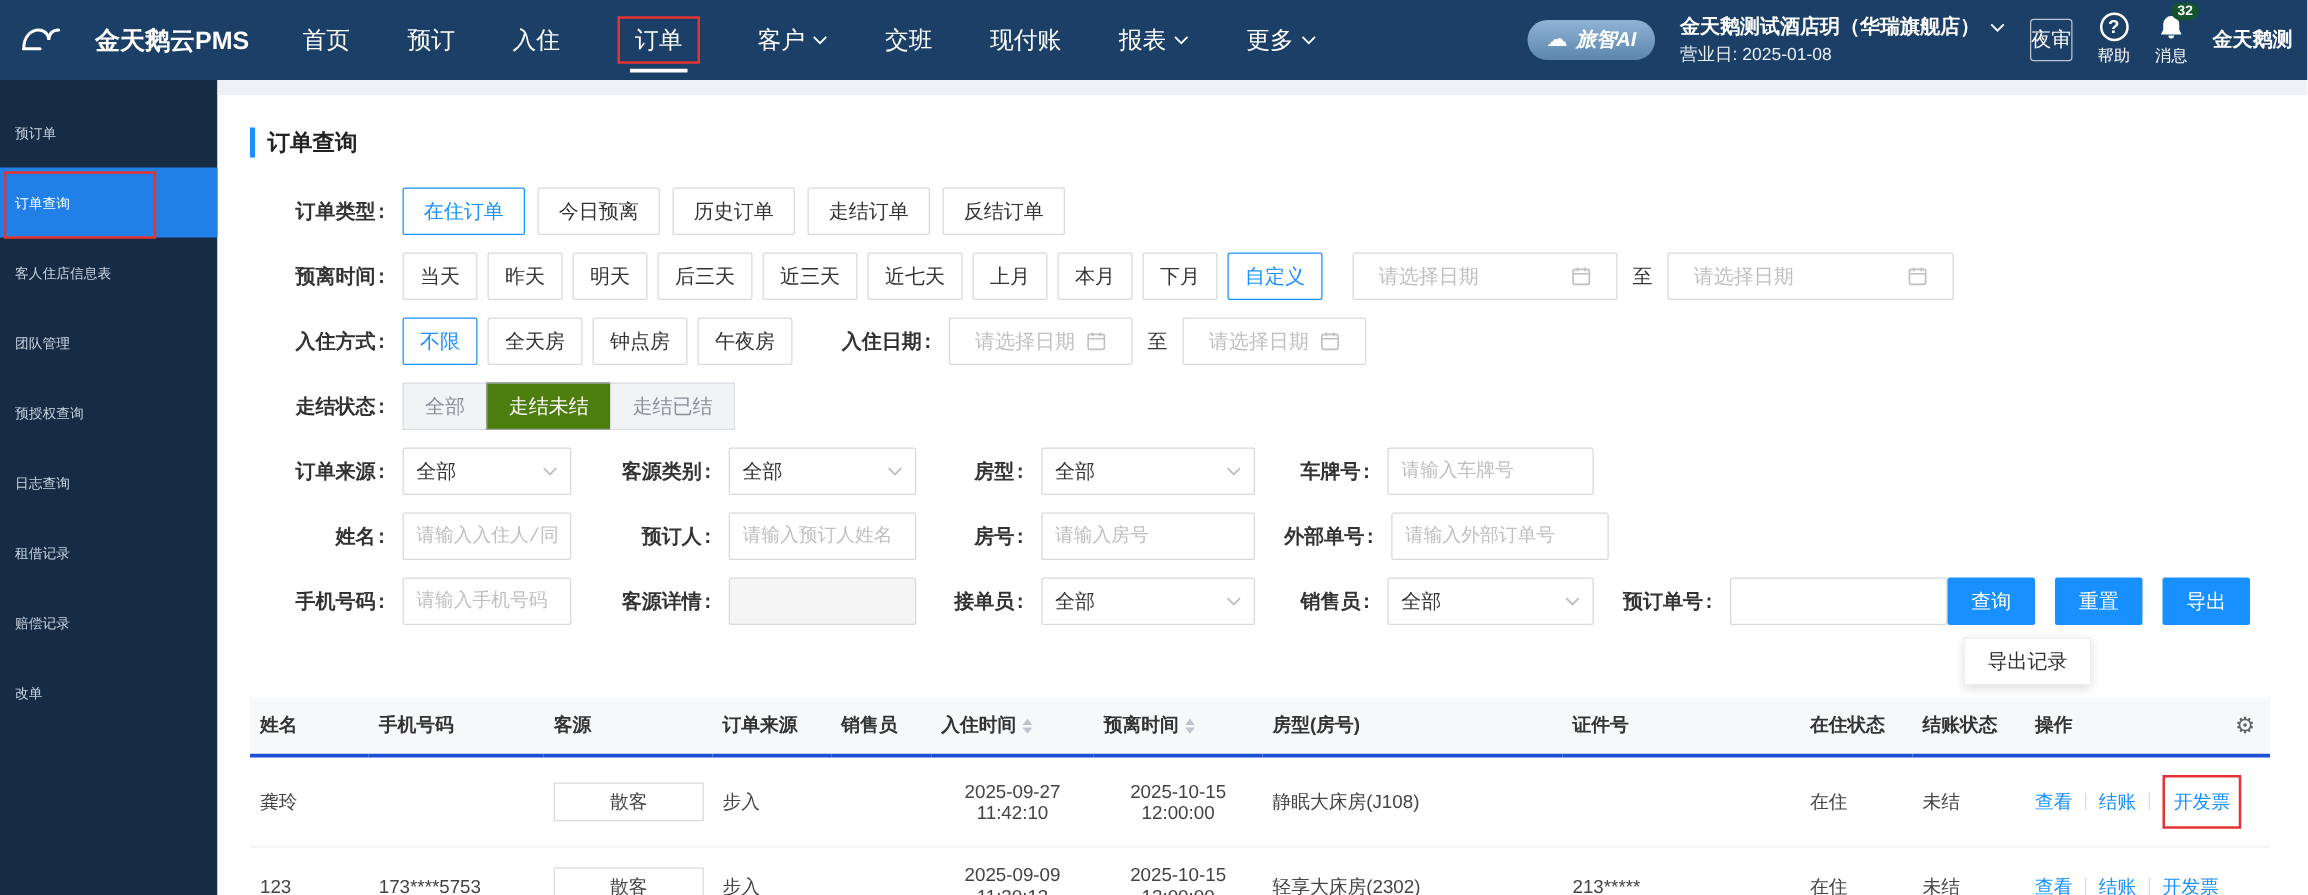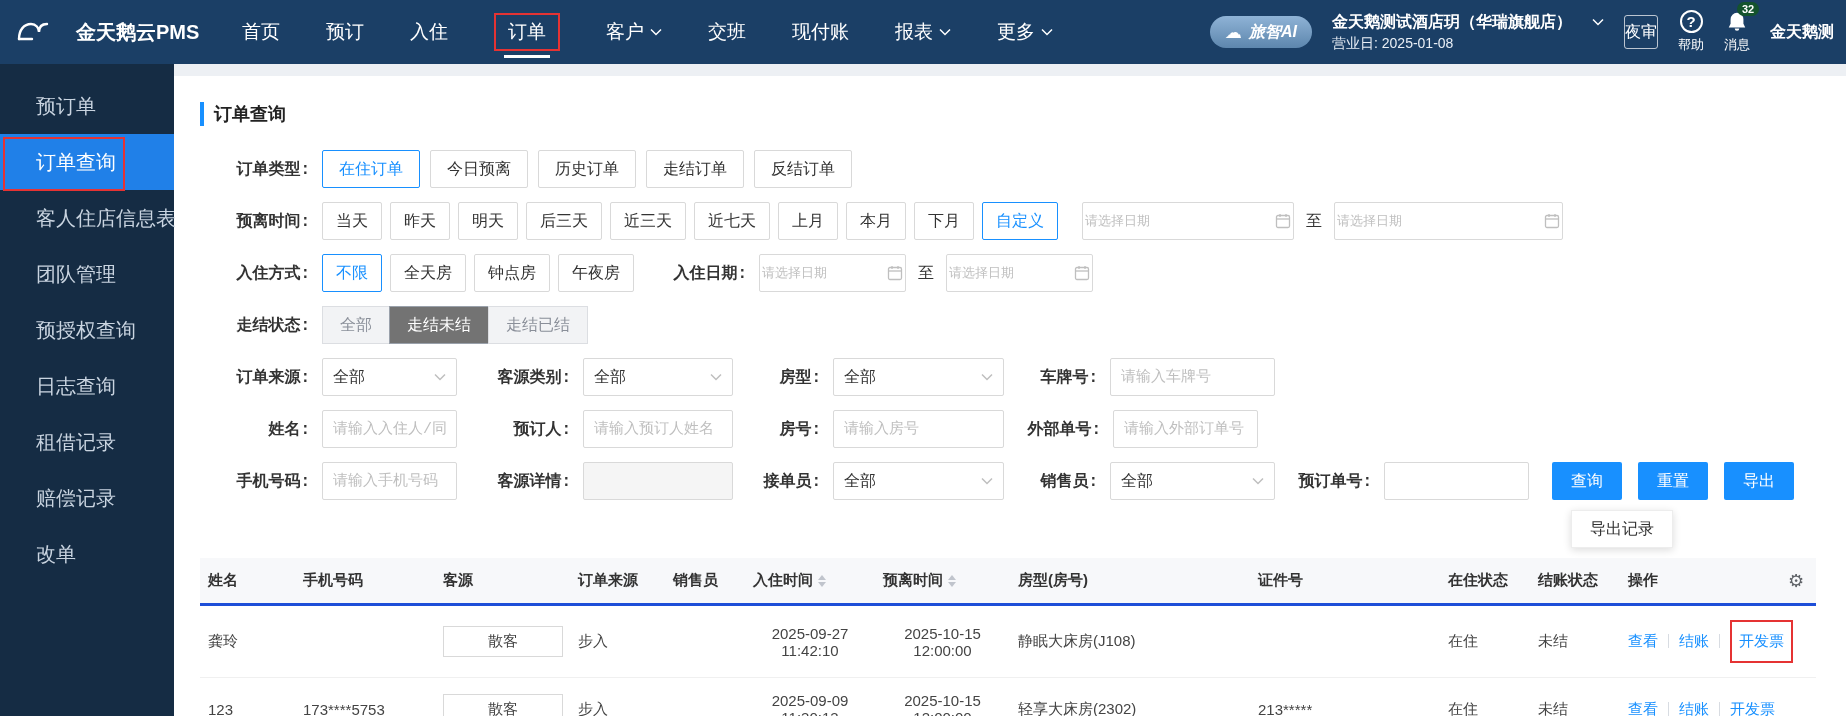--- a/index.html
+++ b/index.html
@@ -16,38 +16,38 @@
     position:relative; cursor:pointer; white-space:nowrap; }
   .nav-item.active::after { content:""; position:absolute; bottom:0; left:50%;
     transform:translateX(-50%); width:46px; height:3px; background:#fff; }
   .red-frame { border:2px solid #e53333; padding:4px 12px; display:inline-flex; }
   .nav-right { margin-left:auto; display:flex; align-items:center; gap:20px; }
   .ai-badge { height:32px; border-radius:16px; padding:0 15px;
     background:linear-gradient(180deg,#8fb3d6,#5d86ad); display:flex; align-items:center;
     gap:7px; font-size:16px; font-weight:bold; font-style:italic; cursor:pointer; }
   .cloud-glyph { font-style:normal; font-size:17px; }
   .hotel { line-height:1.25; cursor:pointer; }
-  .hotel-name { font-size:16px; font-weight:bold; display:flex; align-items:center; gap:20px; white-space:nowrap;justify-content:flex-end; }
+  .hotel-name { font-size:16px; font-weight:bold; display:flex; align-items:center; gap:8px; white-space:nowrap;justify-content:flex-end; }
   .biz-day { font-size:14px; margin-top:3px; color:#e9eff6; }
   .night-audit { height:34px; padding:0 0; background:transparent;
     border:1px solid rgba(255,255,255,.7); color:#fff; font-size:16px; border-radius:3px;
     cursor:pointer; font-family:inherit; white-space:nowrap; }
   .icon-stack { display:flex; flex-direction:column; align-items:center; gap:3px;
     font-size:13px; cursor:pointer; position:relative; }
   .help-circle { width:23px; height:23px; border:2px solid #fff; border-radius:50%;
     display:flex; align-items:center; justify-content:center; font-size:15px; font-weight:bold; }
   .badge { position:absolute; top:-9px; left:13px; background:#14532d; color:#fff;
     font-size:11px; border-radius:9px; padding:1px 5px; font-weight:bold; }
   .user-cut { font-size:16px; font-weight:bold; width:66px; overflow:hidden; white-space:nowrap; }
 
   
   .layout { display:flex; height:652px; }
   .sidebar { width:174px; background:#152c44; padding-top:14px; flex-shrink:0; }
-  .side-item { height:56px; display:flex; align-items:center; padding-left:36px;
-    color:#c9d4e0; font-size:20px; cursor:pointer; position:relative; white-space:nowrap; }
+  .side-item { height:56px; display:flex; align-items:center; padding-left:12px;
+    color:#c9d4e0; font-size:11px; cursor:pointer; position:relative; white-space:nowrap; }
   .side-item.active { background:#2080e8; color:#fff; }
   .side-item.active::after { content:""; position:absolute; left:3px; top:3px;
     width:118px; height:calc(100% - 6px); border:2px solid #e53333; pointer-events:none; }
   .main { flex:1; background:#fff; overflow:hidden; }
   .top-gap { height:12px; background:#edf0f4; }
   .content { padding:14px 26px 0; }
   .page-title { font-size:18px; font-weight:bold; border-left:4px solid #1890ff;
     padding-left:10px; margin:12px 0 24px; color:#222; }
 
   
@@ -58,34 +58,34 @@
   .pair { display:flex; align-items:center; }
   .lbl2 { width:126px; } .lbl3 { width:100px; } .lbl4 { width:106px; } .lbl5 { width:109px; }
   .opt { display:inline-flex; align-items:center; justify-content:center; height:38px;
     padding:0 16px; border:1px solid #d9d9d9; border-radius:2px; margin-right:10px;
     font-size:16px; color:#333; background:#fff; cursor:pointer; white-space:nowrap; }
   .opt.sm { padding:0 13px; margin-right:8px; }
   .opt.active { color:#1890ff; border-color:#1890ff; }
   .seg { display:inline-flex; align-items:center; justify-content:center; height:38px;
     padding:0 17px; border:1px solid #dcdee2; background:#f2f3f5; color:#8a8f99;
     font-size:16px; cursor:pointer; margin-right:-1px; }
-  .seg.selected { background:#737373; color:#fff; border-color:#9aa1ab;text-align:center; }
+  .seg.selected { background:#4d7c0f; color:#fff; border-color:#9aa1ab;text-align:center; }
   .date-input { height:38px; border:1px solid #d9d9d9; border-radius:2px; background:#fff;
-    display:flex; align-items:center; justify-content:space-between; padding:0 2px;
-    font-size:13px; color:#bfbfbf; cursor:pointer; }
+    display:flex; align-items:center; justify-content:space-between; padding:0 20px;
+    font-size:16px; color:#bfbfbf; cursor:pointer; }
   .to-sep { margin:0 12px; font-size:16px; color:#333; }
   .select { height:38px; border:1px solid #d9d9d9; border-radius:2px; background:#fff;
     display:flex; align-items:center; justify-content:space-between; padding:0 10px;
     font-size:16px; color:#333; cursor:pointer; }
   .select .chev { color:#bfbfbf; display:flex; }
   .text-input { height:38px; border:1px solid #d9d9d9; border-radius:2px; padding:0 10px;
     font-size:15px; color:#333; font-family:inherit; outline:none; }
   .text-input::placeholder { color:#bfbfbf; }
   .text-input:disabled { background:#f5f5f5; }
-  .w135{width:135px;} .w147{width:147px;} .w150{width:150px;} .w161{width:145px;}
+  .w135{width:135px;} .w147{width:147px;} .w150{width:150px;} .w161{width:174px;}
   .w165{width:165px;} .w171{width:171px;} .w212{width:212px;} .w229{width:229px;}
   .btn-group { margin-left:auto; margin-right:26px; display:flex; gap:16px; }
   .btn-primary { height:38px; padding:0 19px; background:#1890ff; border:none; color:#fff;
     font-size:16px; border-radius:2px; cursor:pointer; font-family:inherit; white-space:nowrap; }
   .export-records-row { display:flex; justify-content:flex-end; padding-right:147px;
     margin:-4px 0 10px; }
   .export-records { height:38px; padding:0 18px; background:#fff; border:1px solid #ededed;
     box-shadow:0 2px 8px rgba(0,0,0,.14); font-size:16px; color:#333; cursor:pointer;
     font-family:inherit; }
 

